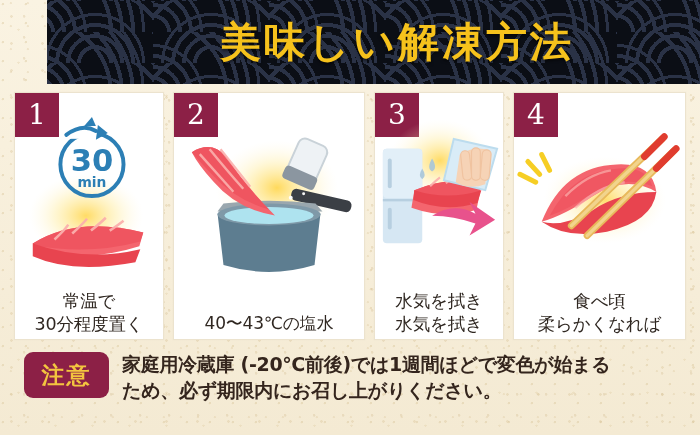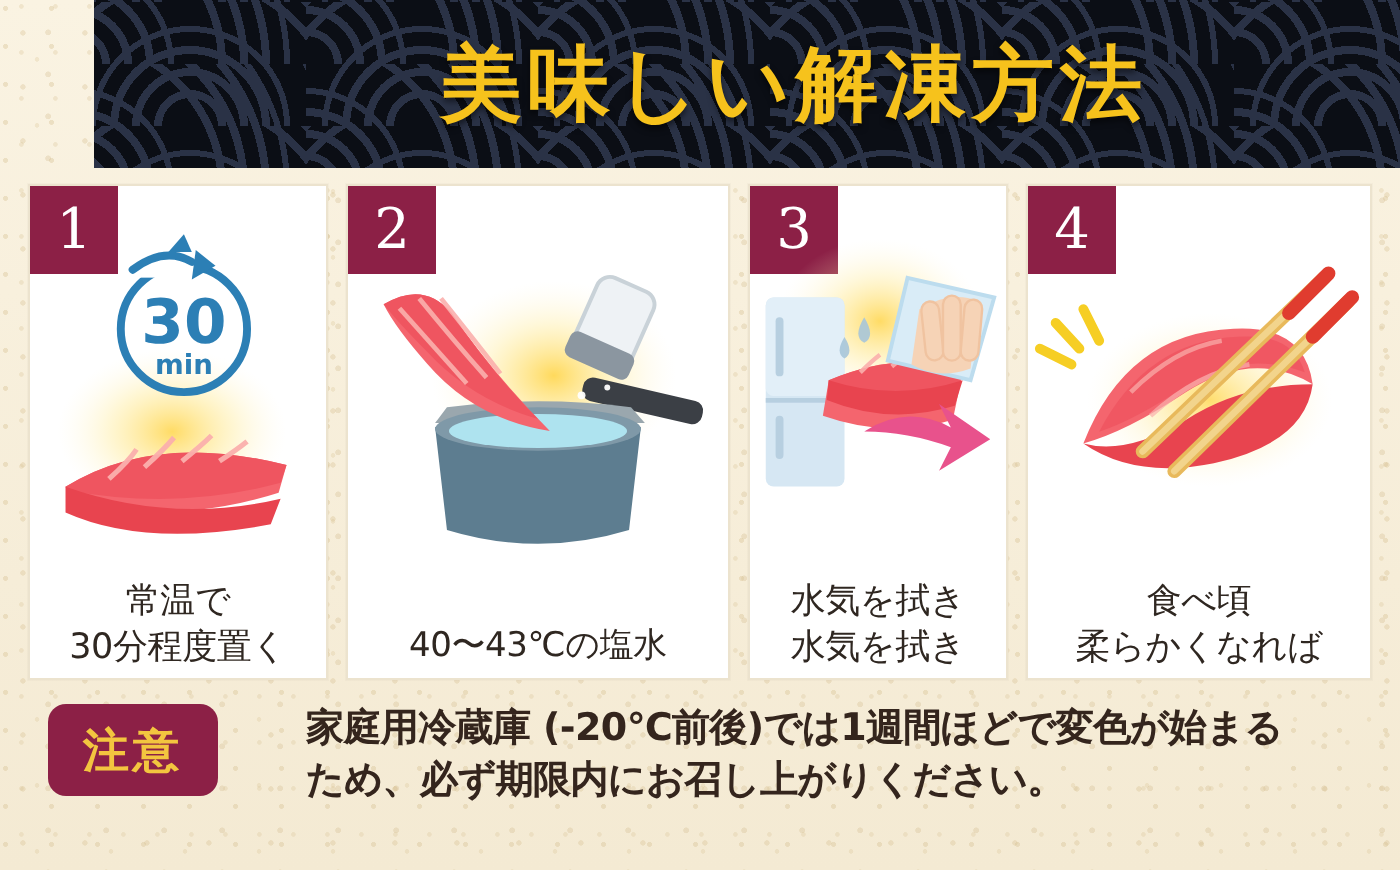--- a/index.html
+++ b/index.html
@@ -44,25 +44,25 @@
   .badge{position:absolute;left:0;top:0;width:44px;height:44px;background:#8c2046;
         color:#fff;font-family:"DejaVu Serif","Liberation Serif",serif;
         font-size:28px;display:flex;align-items:center;justify-content:center;line-height:1;}
   .art{flex:1 1 auto;position:relative;}
   .art svg{position:absolute;left:0;top:0;width:100%;height:100%;}
   .caption{padding:0 4px 4px;text-align:center;color:#2f2721;
     font-size:17.5px;line-height:1.28;letter-spacing:-.2px;white-space:nowrap;}
   .c2 .caption{font-size:17px;}
 
   
-  .note{position:absolute;left:24px;top:352px;width:656px;display:flex;align-items:flex-start;gap:28px;}
+  .note{position:absolute;left:24px;top:352px;width:656px;display:flex;align-items:flex-start;gap:13px;}
   .note-badge{flex:0 0 auto;width:85px;height:46px;background:#8c2046;border-radius:9px;
     color:#f3c53f;font-size:23px;font-weight:700;letter-spacing:2px;
     display:flex;align-items:center;justify-content:center;}
-  .note-text{color:#34251d;font-size:19px;font-weight:700;line-height:1.36;letter-spacing:-.3px;white-space:nowrap;margin-left:16px;}
+  .note-text{color:#34251d;font-size:19px;font-weight:700;line-height:1.36;letter-spacing:-.3px;white-space:nowrap;}
 </style>
 </head>
 <body>
 
 <div id="page">
 
   <div class="header">
     <div class="waves"></div>
     <div class="header-title">美味しい解凍方法</div>
   </div>

